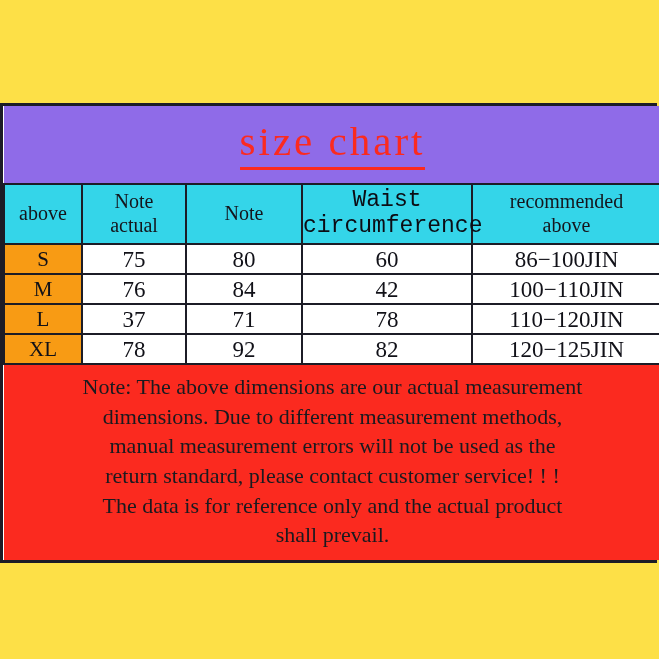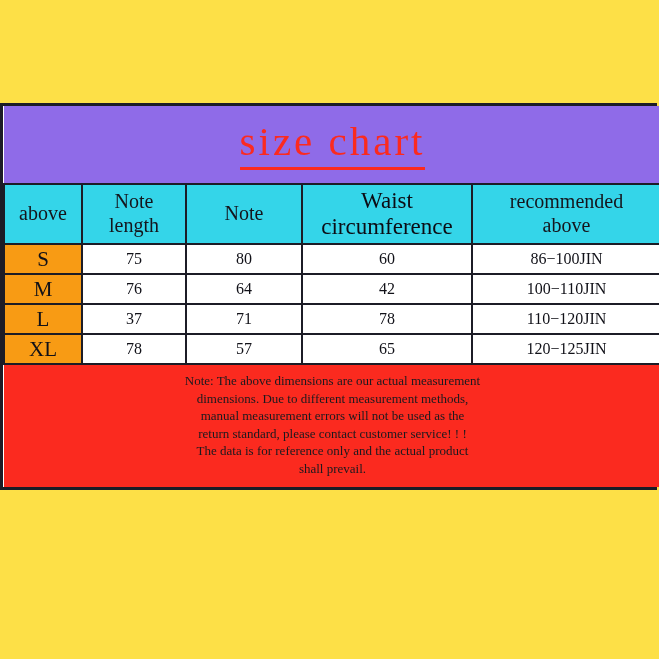--- a/index.html
+++ b/index.html
@@ -69,50 +69,50 @@
     background: #34d5e9;
     height: 58px;
   }
   .hdr {
     font-family: "Liberation Serif", "DejaVu Serif", serif;
     font-size: 20px;
     line-height: 1.18;
     color: #15151c;
   }
   .hdr-sans {
-    font-family: Liberation Serif, serif;
+    font-family: Liberation Mono, monospace;
     font-size: 23px;
     line-height: 1.12;
     color: #0c0c14;
   }
 
   
   tr.data-row td {
     height: 28px;
     background: #ffffff;
     font-family: "Liberation Serif", "DejaVu Serif", serif;
-    font-size: 16px;
+    font-size: 23px;
     line-height: 1;
   }
   tr.data-row td.size-cell {
     background: #f89b14;
     font-size: 21px;
   }
 
   
   .note-cell {
     background: #fb2a1f;
     border-left: none !important;
     border-right: none !important;
     border-bottom: none !important;
     padding: 7px 14px 10px 14px !important;
   }
   .note-text {
     font-family: "Liberation Serif", "DejaVu Serif", serif;
-    font-size: 13px;
+    font-size: 22px;
     line-height: 1.35;
     color: #1a1a1f;
     text-align: center;
     white-space: pre-line;
   }
 </style>
 </head>
 <body>
 
 <div id="stage">
@@ -133,21 +133,21 @@
             <span class="title-text">size chart</span>
           </td>
         </tr>
 
         <tr class="header-row">
           <td>
             <div class="hdr">above</div>
           </td>
           <td>
             <div class="hdr">Note</div>
-            <div class="hdr">length</div>
+            <div class="hdr">actual</div>
           </td>
           <td>
             <div class="hdr">Note</div>
           </td>
           <td>
             <div class="hdr-sans">Waist</div>
             <div class="hdr-sans">circumference</div>
           </td>
           <td>
             <div class="hdr">recommended</div>
@@ -159,38 +159,38 @@
           <td class="size-cell">S</td>
           <td>75</td>
           <td>80</td>
           <td>60</td>
           <td>86−100JIN</td>
         </tr>
 
         <tr class="data-row">
           <td class="size-cell">M</td>
           <td>76</td>
-          <td>64</td>
+          <td>84</td>
           <td>42</td>
           <td>100−110JIN</td>
         </tr>
 
         <tr class="data-row">
           <td class="size-cell">L</td>
           <td>37</td>
           <td>71</td>
           <td>78</td>
           <td>110−120JIN</td>
         </tr>
 
         <tr class="data-row">
           <td class="size-cell">XL</td>
           <td>78</td>
-          <td>57</td>
-          <td>65</td>
+          <td>92</td>
+          <td>82</td>
           <td>120−125JIN</td>
         </tr>
 
         <tr>
           <td class="note-cell" colspan="5">
             <div class="note-text">Note: The above dimensions are our actual measurement
 dimensions. Due to different measurement methods,
 manual measurement errors will not be used as the
 return standard, please contact customer service! ! !
 The data is for reference only and the actual product

